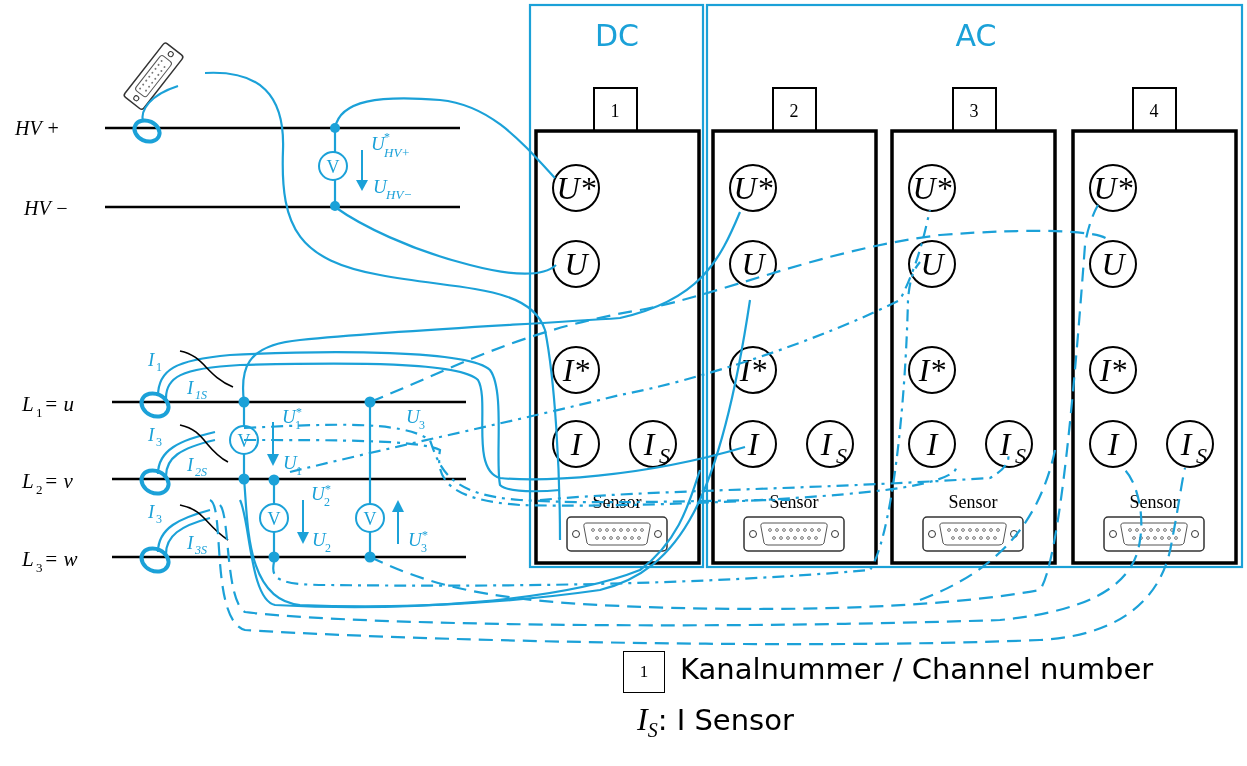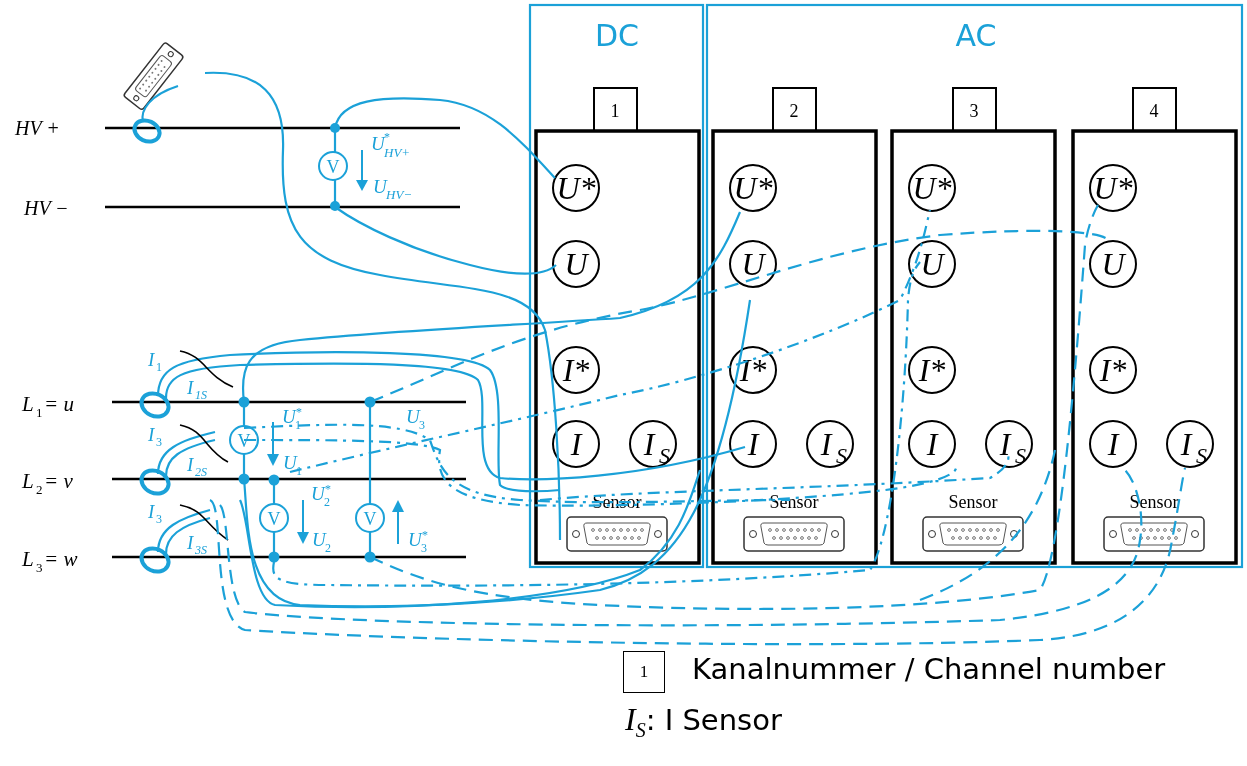--- a/index.html
+++ b/index.html
@@ -329,17 +329,17 @@
   <path class="wire dashdot" d="M540 500 C650 490 800 490 990 478 C1005 470 1010 460 1008 455"></path>
 
   <path class="wire" d="M240 500 C250 520 250 600 275 605 C400 612 560 602 640 570 C680 540 690 500 700 470"></path>
   <path class="wire dash" d="M220 505 C230 515 225 600 245 612 C350 625 700 630 1000 620 C1100 610 1135 580 1140 540 C1145 510 1135 480 1125 470"></path>
   <path class="wire dash" d="M210 500 C225 505 210 620 245 630 C400 640 800 650 1040 640 C1130 635 1165 590 1172 540 C1178 510 1182 480 1185 468"></path>
   <path class="wire dash" d="M920 600 C1000 570 1040 520 1055 450"></path>
 </svg>
 
 <div id="legend" style="position:absolute;left:623px;top:651px;">
   <div style="position:absolute;left:0;top:0;width:42px;height:42px;border:1.5px solid #000;box-sizing:border-box;display:flex;align-items:center;justify-content:center;font-family:'Liberation Serif',serif;font-size:17px;">1</div>
-  <div style="position:absolute;left:57px;top:1px;white-space:nowrap;font-size:29px;font-family:'DejaVu Sans',sans-serif;margin-left:12px;">Kanalnummer / Channel number</div>
-  <div style="position:absolute;left:2px;top:50px;white-space:nowrap;font-size:29px;text-align:center;">
+  <div style="position:absolute;left:57px;top:1px;white-space:nowrap;font-size:29px;font-family:'DejaVu Sans',sans-serif;">Kanalnummer / Channel number</div>
+  <div style="position:absolute;left:14px;top:50px;white-space:nowrap;font-size:29px;text-align:center;">
     <span style="font-family:'Liberation Serif',serif;font-style:italic;font-size:32px;">I</span><sub style="font-family:'Liberation Serif',serif;font-style:italic;font-size:20px;">S</sub><span style="font-family:'DejaVu Sans',sans-serif;">: I Sensor</span>
   </div>
 </div>
 
 </body></html>

